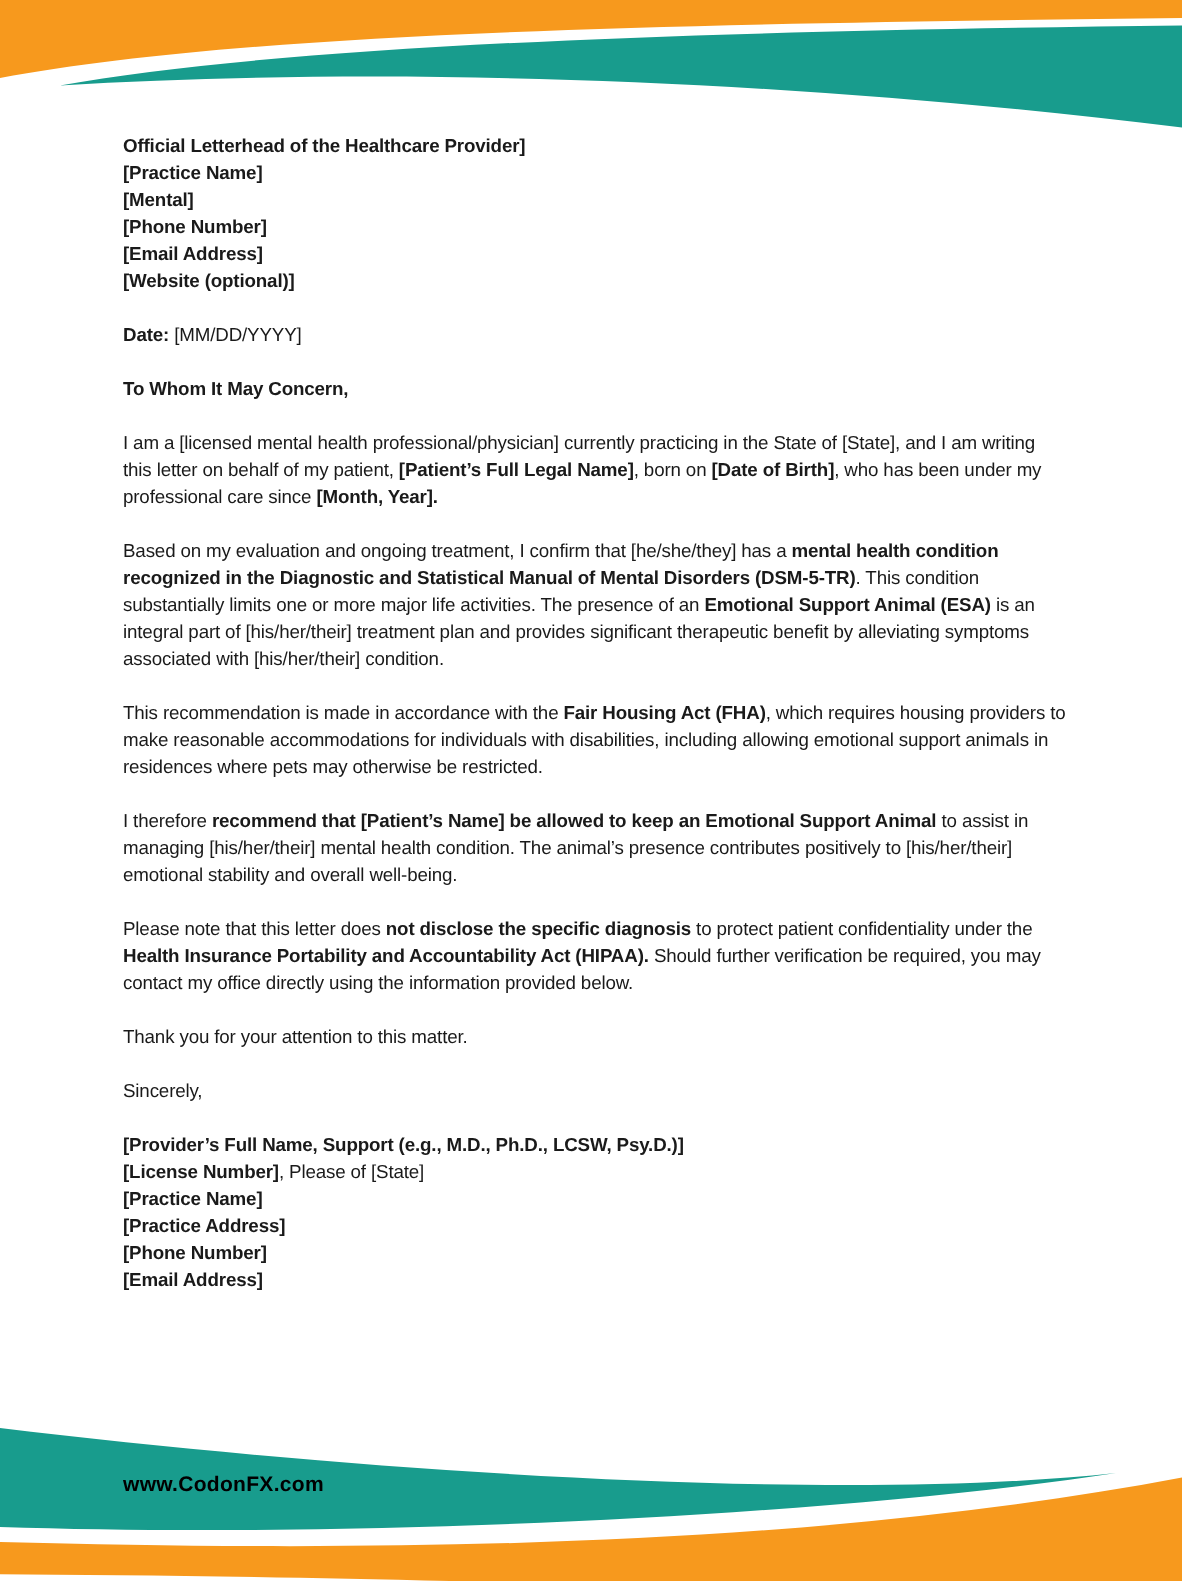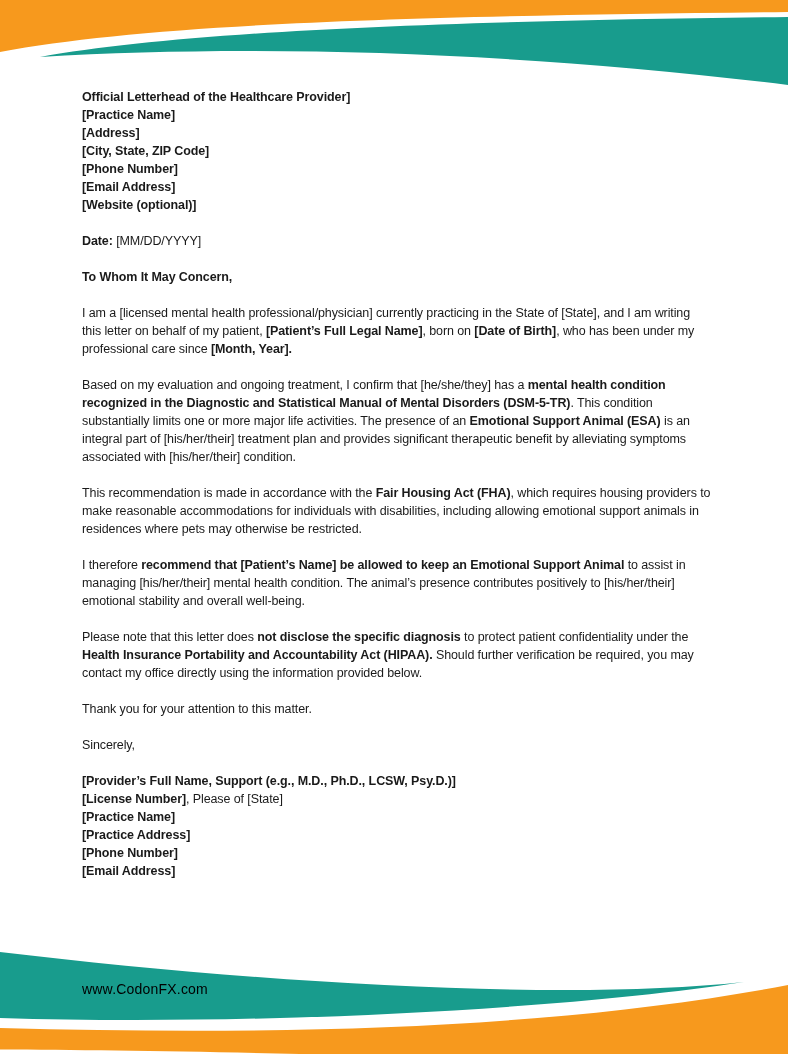--- a/index.html
+++ b/index.html
@@ -25,42 +25,41 @@
   }
   .letter p { margin: 18px 0 0 0; }
   .block { margin: 18px 0 0 0; }
   .block.first { margin-top: 0; }
   .letterhead div { font-weight: bold; }
   b { font-weight: bold; }
   .footer-url {
     position: absolute;
     left: 82px; top: 981px;
     font-size: 14px;
-    font-weight: normal;
+    font-weight: bold;
     color: #000000;
     letter-spacing: 0.2px;
   }
 </style>
 </head>
 <body>
 
 <div class="page">
 
   <svg class="swoosh swoosh-top" width="788" height="110" viewBox="0 0 788 110" aria-hidden="true">
     <path d="M0,0 H788 V12 C400,16 150,24 0,52 Z" fill="#F7991D"></path>
     <path d="M788,17 C430,21 180,32 40,57 C260,44 520,52 788,85 Z" fill="#189C8D"></path>
   </svg>
 
   <div class="letter">
 
     <div class="block first letterhead">
       <div>Official Letterhead of the Healthcare Provider]</div>
       <div>[Practice Name]</div>
-      <div>[Address]</div>
-      <div>[City, State, ZIP Code]</div>
+      <div>[Mental]</div>
       <div>[Phone Number]</div>
       <div>[Email Address]</div>
       <div>[Website (optional)]</div>
     </div>
 
     <p><b>Date: </b><span>[MM/DD/YYYY]</span></p>
 
     <p style="font-weight:bold;">To Whom It May Concern,</p>
 
     <p><span>I am a [licensed mental health professional/physician] currently practicing in the State of [State], and I am writing this letter on behalf of my patient, </span><b>[Patient’s Full Legal Name]</b><span>, born on </span><b>[Date of Birth]</b><span>, who has been under my professional care since </span><b>[Month, Year].</b></p>

